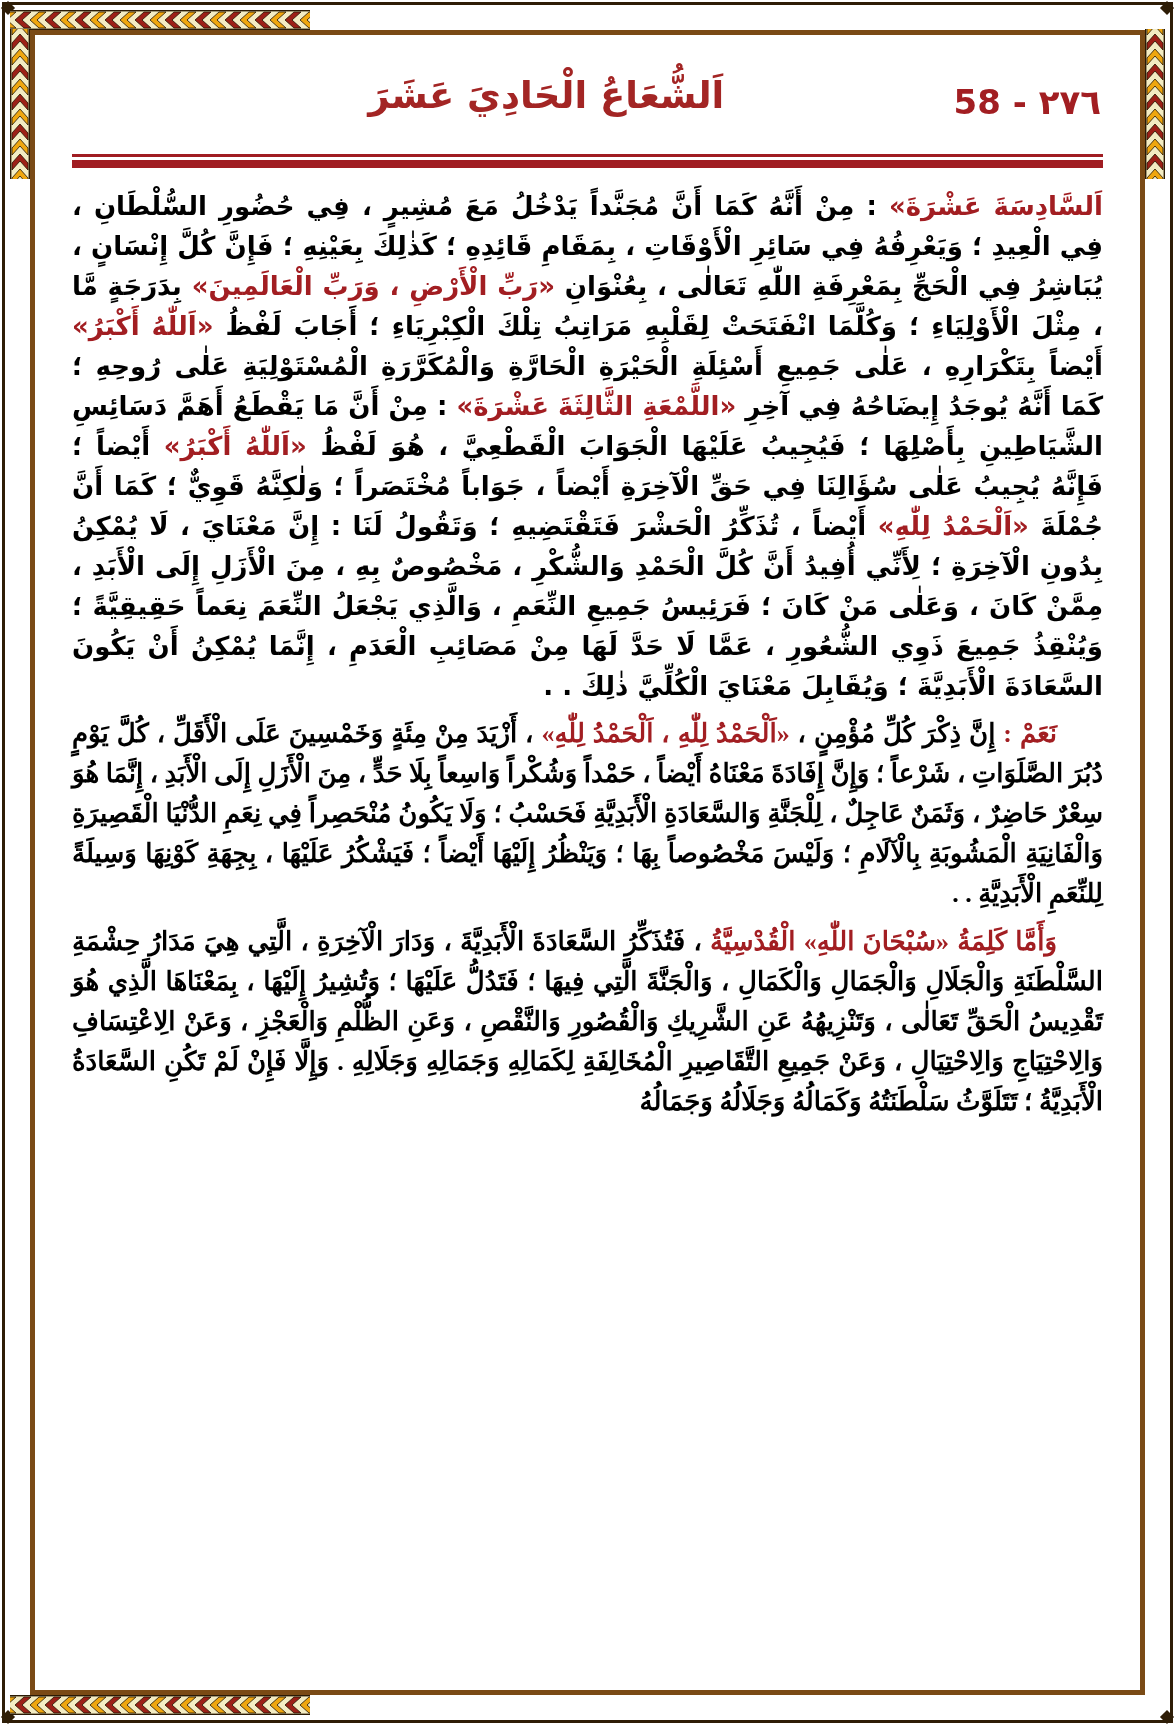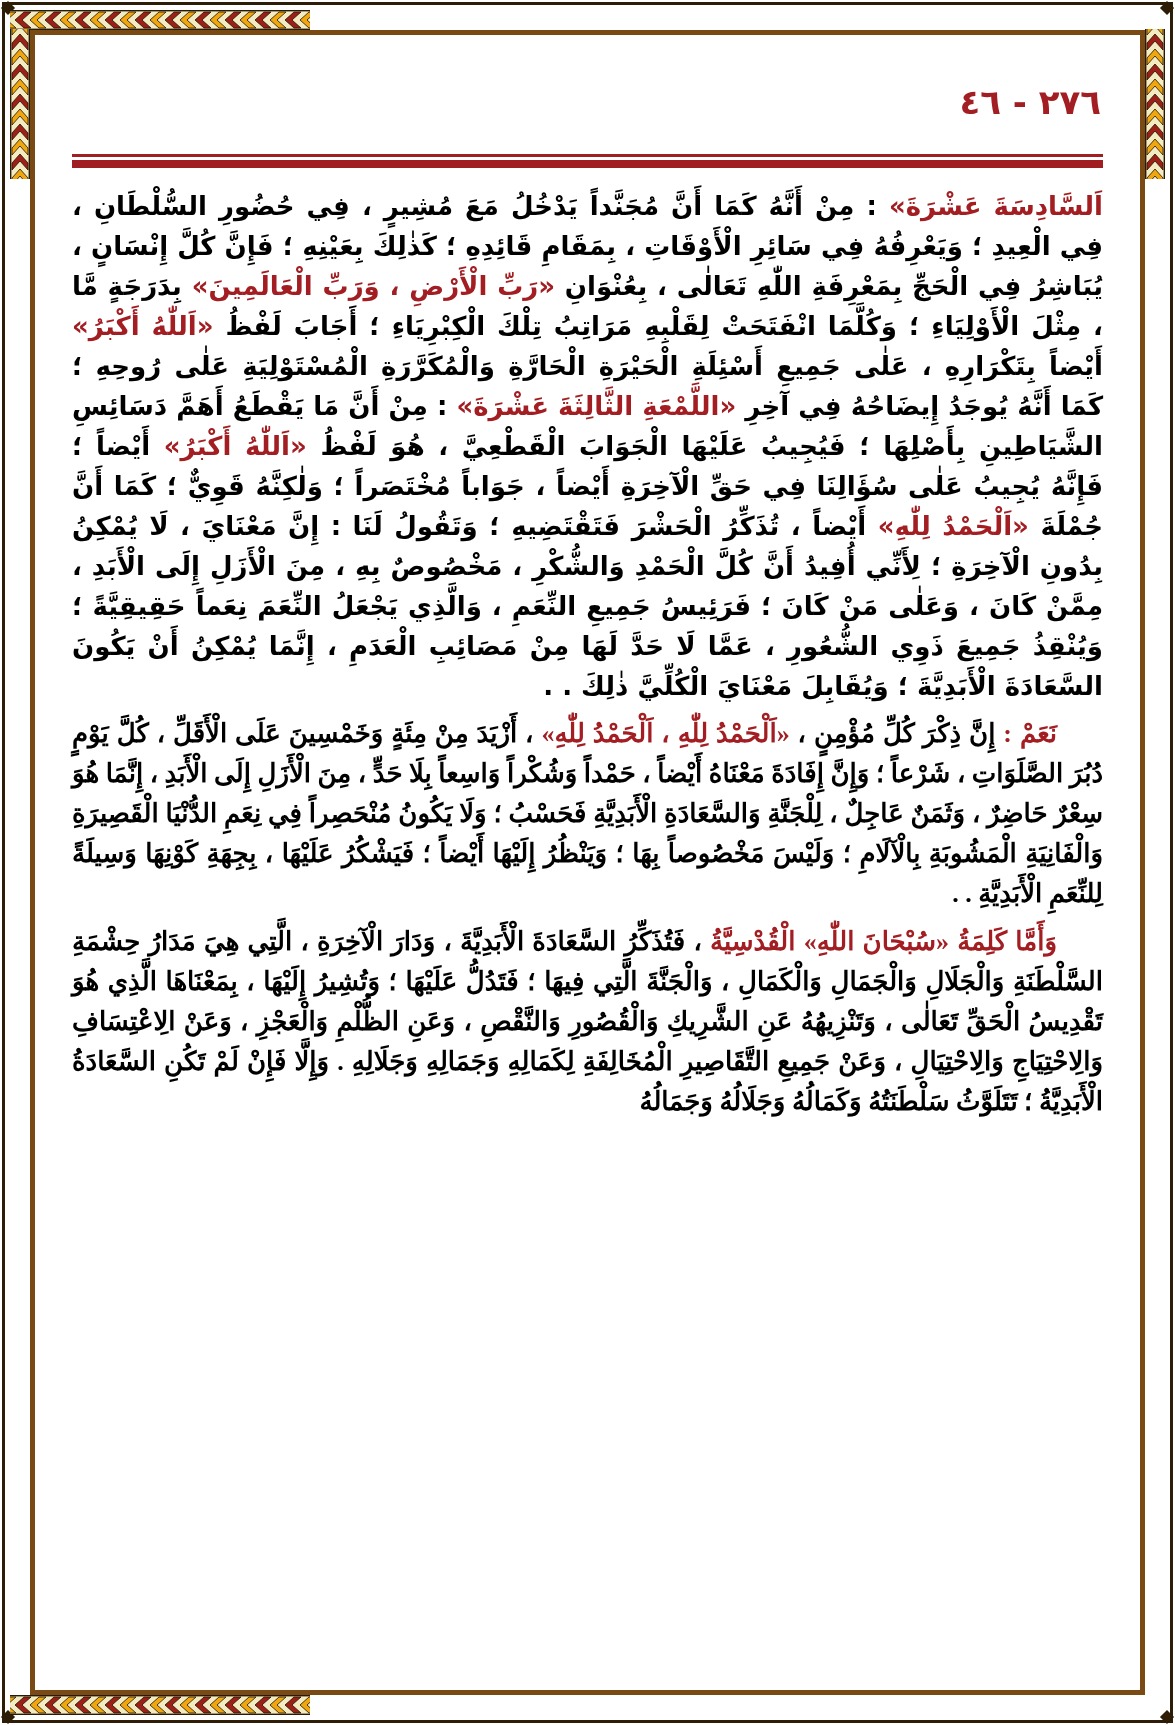--- a/index.html
+++ b/index.html
@@ -136,21 +136,22 @@
       </pattern>
     </defs>
     <rect width="100%" height="100%" fill="url(#chainR)"></rect>
   </svg>
 
   <div class="frame-inner"></div>
 
   <div class="content">
 
     <div class="page-header">
-      <div class="page-number">٢٧٦ - ٤٦</div>
+      <div class="page-number">٢٧٦ - 58</div>
+      <div class="page-title">اَلشُّعَاعُ الْحَادِيَ عَشَرَ</div>
     </div>
 
     <div class="rule">
       <div class="rule-thin"></div>
       <div class="rule-gap"></div>
       <div class="rule-thick"></div>
     </div>
 
     <div class="body-text">
 

